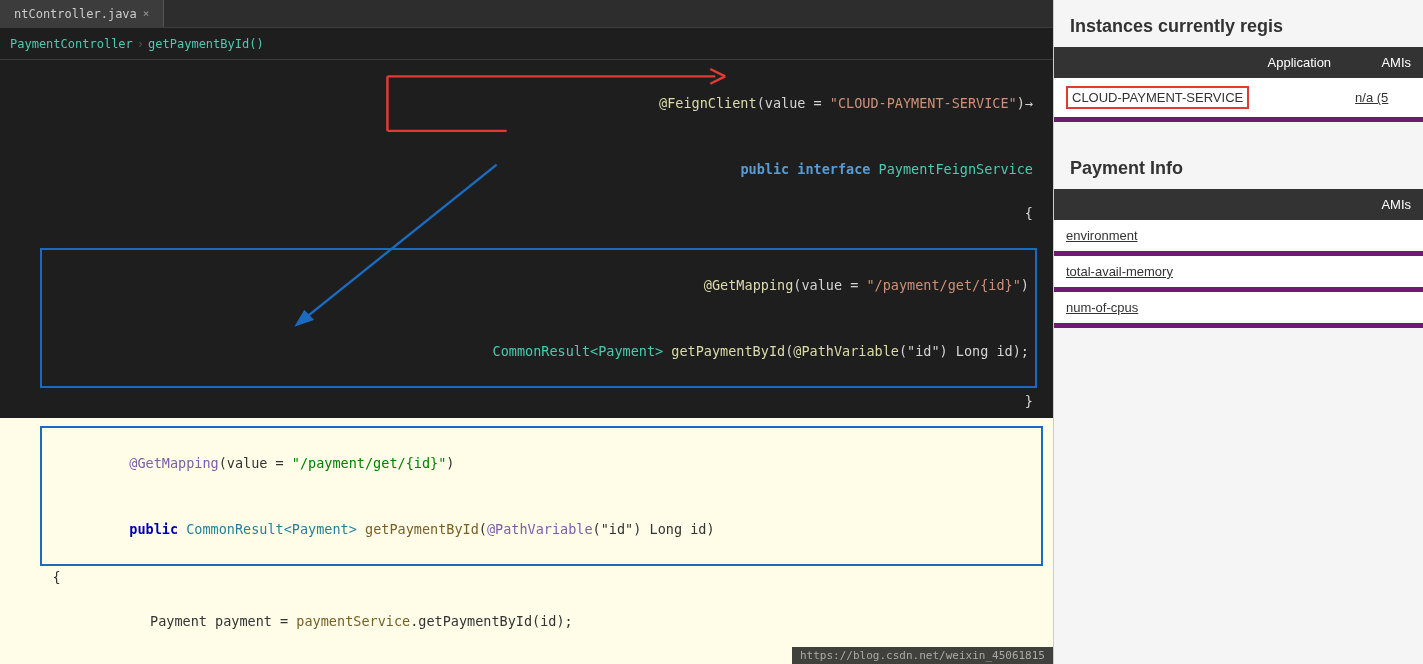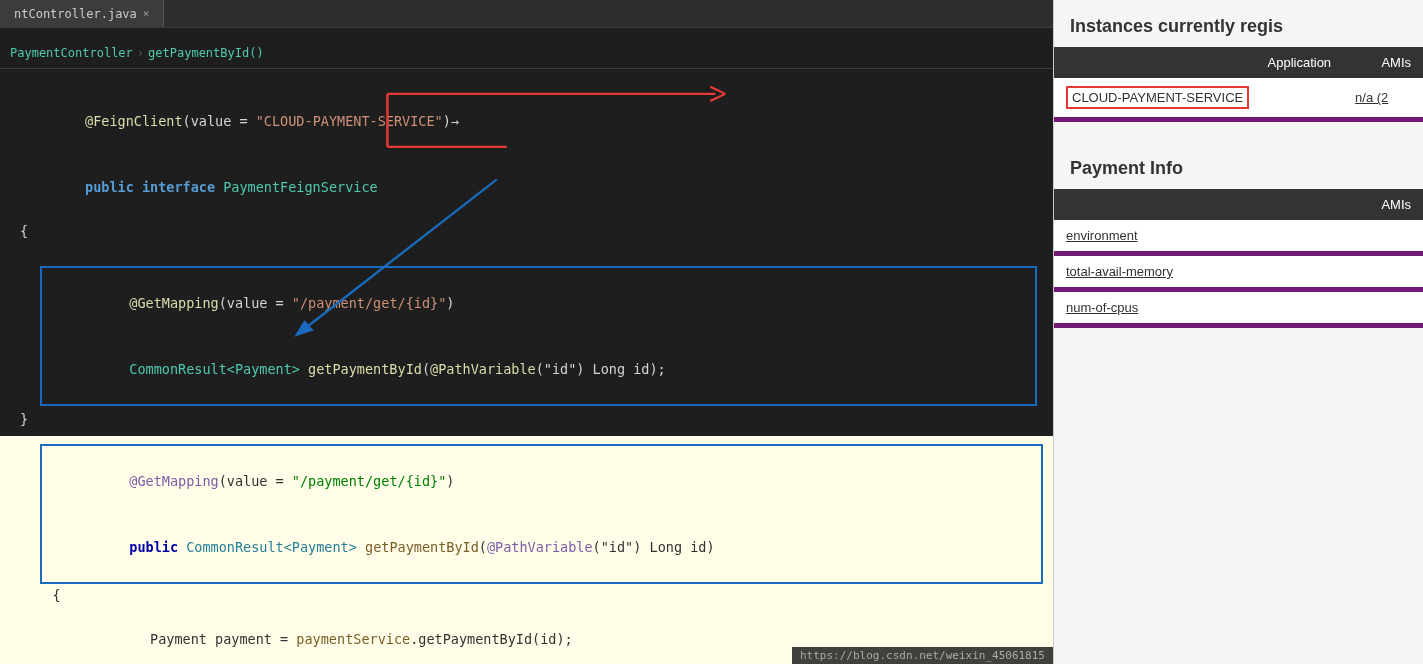--- a/index.html
+++ b/index.html
@@ -176,32 +176,32 @@
 
     .line-highlight .kw { color: #0000aa; font-weight: bold; }
     .line-highlight .annotation { color: #7b5ea7; }
     .line-highlight .string { color: #008000; }
     .line-highlight .class-name { color: #267f99; }
     .line-highlight .method { color: #795e26; }
     .line-highlight .plain { color: #333; }
 
     .code-block-top {
       background: #1e1e1e;
+      text-align: right;
     }
     .code-block-bottom {
       background: #fffde7;
     }
 
     .wrapper {
       display: flex;
       flex-direction: column;
       flex: 1;
       min-width: 0;
       position: relative;
-      gap: 9px;
     }
   </style>
 </head>
 <body>
 
 <div class="wrapper">
 
   <div class="tab-bar">
     <div class="tab-item">
       <span>ntController.java</span>
@@ -297,21 +297,21 @@
         <tr>
           <th>Application</th>
           <th>AMIs</th>
         </tr>
       </thead>
       <tbody>
         <tr>
           <td>
             <span class="rp-service-name">CLOUD-PAYMENT-SERVICE</span>
           </td>
-          <td>n/a (2</td>
+          <td>n/a (5</td>
         </tr>
       </tbody>
     </table>
   </div>
 
   <div class="general-info-section">
     <div class="rp-section-title">
       <span>Payment Info</span>
     </div>
     <table class="rp-table">

